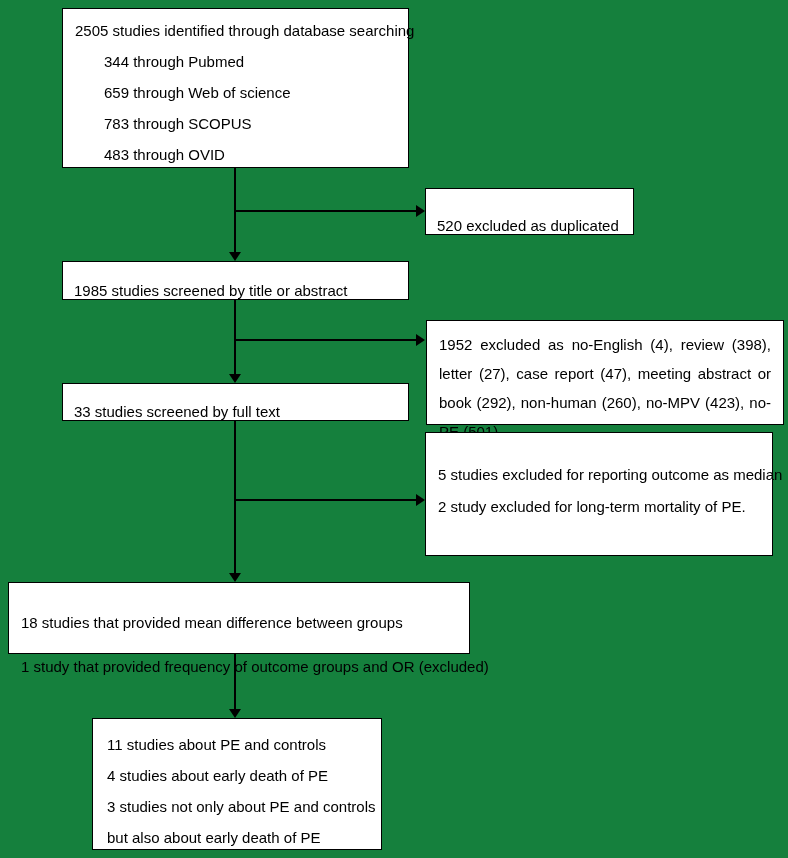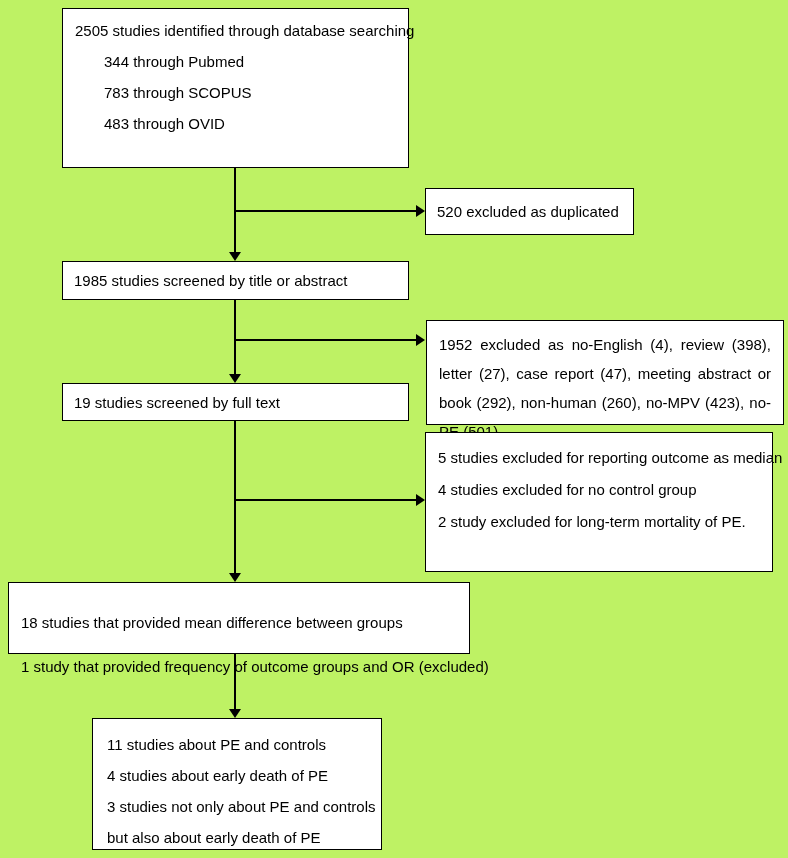--- a/index.html
+++ b/index.html
@@ -1,50 +1,50 @@
 <!DOCTYPE html>
 <html><head>
 <meta charset="utf-8">
 <style>
   html, body { margin: 0; padding: 0; background: #ffffff; }
   .canvas {
     position: relative;
     width: 788px;
     height: 858px;
-    background: #bef264;
+    background: #15803d;
     font-family: "Liberation Sans", sans-serif;
     font-size: 15px;
     color: #000000;
     overflow: hidden;
   }
   .arrows {
     position: absolute;
     left: 0; top: 0;
     width: 788px; height: 858px;
     pointer-events: none;
   }
   .ln { stroke: #000; stroke-width: 2; }
   .ah { fill: #000; stroke: none; }
   .box {
     position: absolute;
     border: 1px solid #000;
     background: #fff;
     box-sizing: border-box;
   }
-  .box.vcenter { display: flex; align-items: center; padding-left: 11px; }
+  .box.vcenter { display: flex; align-items: flex-end; padding-left: 11px; }
   .line { line-height: 31px; white-space: nowrap; }
   .indent { padding-left: 29px; }
 
   .b-identified   { left: 62px;  top: 8px;   width: 347px; height: 160px; padding: 6px 0 0 12px; }
   .b-dup          { left: 425px; top: 188px; width: 209px; height: 47px; }
   .b-title-abs    { left: 62px;  top: 261px; width: 347px; height: 39px; }
   .b-excl-screen  { left: 426px; top: 288px; width: 358px; height: 105px; padding: 9px 12px 0 12px;
                     text-align: justify; line-height: 29px; margin-top: 32px; }
   .b-fulltext     { left: 62px;  top: 383px; width: 347px; height: 38px; }
-  .b-excl-full    { left: 425px; top: 432px; width: 348px; height: 140px; padding: 9px 0 0 12px; }
+  .b-excl-full    { left: 425px; top: 432px; width: 348px; height: 124px; padding: 26px 0 0 12px; }
   .b-excl-full .line { line-height: 32px; }
   .b-included     { left: 8px;   top: 582px; width: 462px; height: 72px; padding: 10px 0 0 12px; }
   .b-included .line { line-height: 28px; margin-top: 16px; }
   .b-final        { left: 92px;  top: 718px; width: 290px; height: 132px; padding: 10px 7px 0 14px; }
 </style>
 </head>
 <body>
 
 <div class="canvas">
 
@@ -82,43 +82,43 @@
 
     <g>
       <line class="ln" x1="235" y1="654" x2="235" y2="710"></line>
       <polygon class="ah" points="229,709 241,709 235,718"></polygon>
     </g>
   </svg>
 
   <div class="box b-identified">
     <div class="line">2505 studies identified through database searching</div>
     <div class="line indent">344 through Pubmed</div>
+    <div class="line indent">659 through Web of science</div>
     <div class="line indent">783 through SCOPUS</div>
     <div class="line indent">483 through OVID</div>
   </div>
 
   <div class="box b-dup vcenter">
     <span>520 excluded as duplicated</span>
   </div>
 
   <div class="box b-title-abs vcenter">
     <span>1985 studies screened by title or abstract</span>
   </div>
 
   <div class="box b-excl-screen">
     <span>1952 excluded as no-English (4), review (398), letter (27), case report (47), meeting abstract or book (292), non-human (260), no-MPV (423), no-PE (501)</span>
   </div>
 
   <div class="box b-fulltext vcenter">
-    <span>19 studies screened by full text</span>
+    <span>33 studies screened by full text</span>
   </div>
 
   <div class="box b-excl-full">
     <div class="line">5 studies excluded for reporting outcome as median</div>
-    <div class="line">4 studies excluded for no control group</div>
     <div class="line">2 study excluded for long-term mortality of PE.</div>
   </div>
 
   <div class="box b-included">
     <div class="line">18 studies that provided mean difference between groups</div>
     <div class="line">1 study that provided frequency of outcome groups and OR (excluded)</div>
   </div>
 
   <div class="box b-final">
     <div class="line">11 studies about PE and controls</div>

